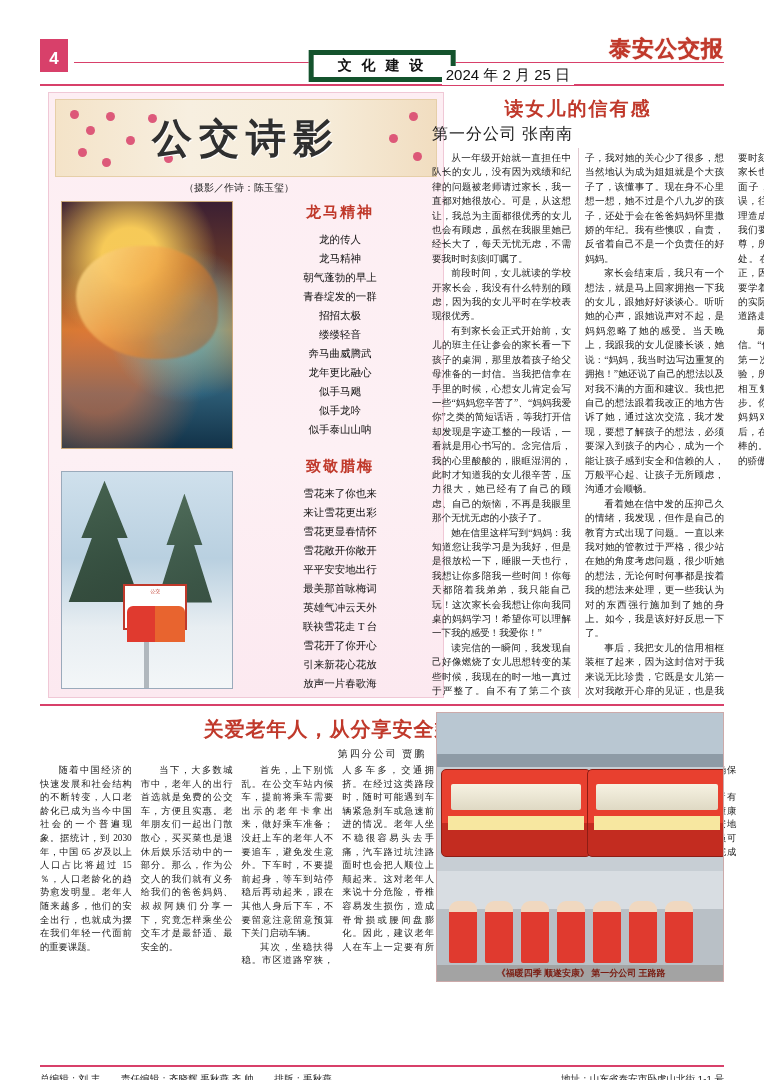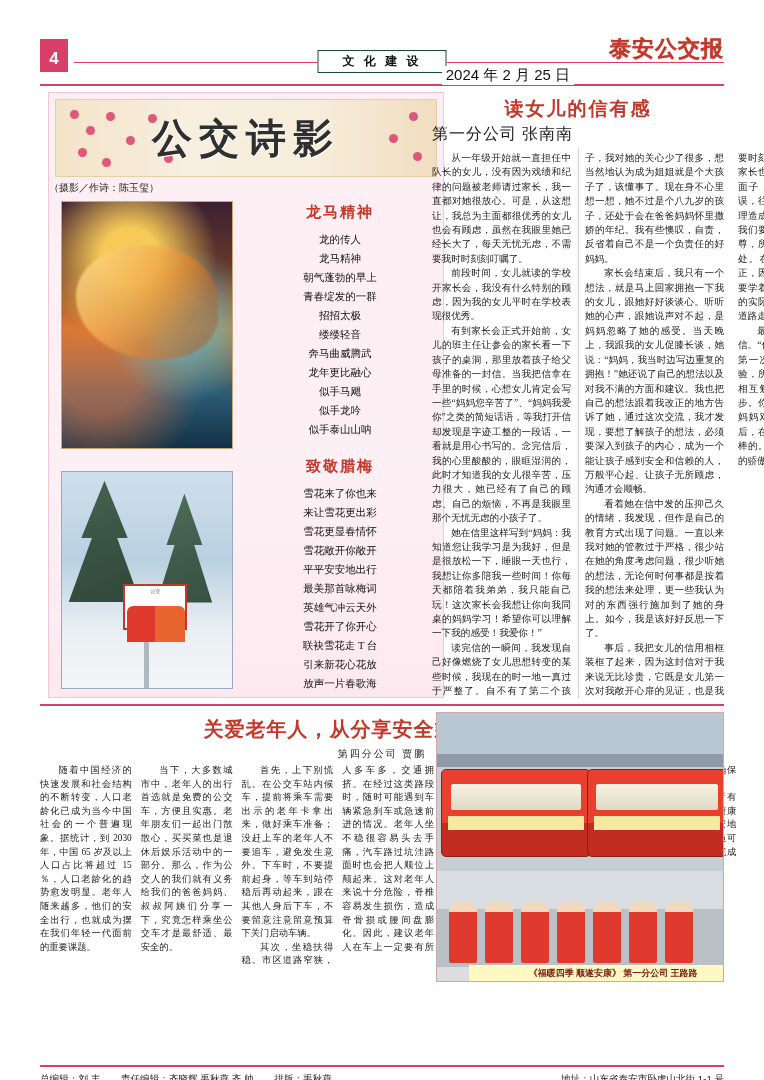--- a/index.html
+++ b/index.html
@@ -50,25 +50,25 @@
     left: 34px; right: 0; top: 20px;
     height: 1px;
     background: #d8406a;
   }
   .section-name {
     position: absolute;
     left: 50%;
     transform: translateX(-50%);
     top: 8px;
     background: #fff;
-    border: 1px solid #14532d;
+    border: 5px solid #14532d;
     padding: 2px 24px;
     font-family: "Liberation Sans", sans-serif;
     font-weight: bold;
-    font-size: 12px;
+    font-size: 14px;
     letter-spacing: 3px;
     color: #111;
     z-index: 3;
   }
   .mast-date {
     position: absolute;
     right: 150px; top: 24px;
     font-size: 15px;
     font-family: "Liberation Sans", sans-serif;
     color: #111;
@@ -125,21 +125,21 @@
     transform: translate(-50%,-50%);
     font-size: 40px;
     font-weight: bold;
     letter-spacing: 7px;
     color: #2f2f2f;
     font-family: "Liberation Serif", serif;
     text-shadow: 1px 1px 0 #fff;
     white-space: nowrap;
   }
   .credit-line {
-    text-align: left;
+    text-align: center;
     font-size: 10px;
     margin: 4px 14px 0 0;
     color: #222;
   }
   .poem-wrap {
     position: relative;
     margin-top: 4px;
     height: 508px;
   }
   .poem-photo {
@@ -349,27 +349,26 @@
     position:absolute;
     bottom: 4px;
     width: 28px; height: 62px;
     background: linear-gradient(180deg,#f0d8c0 0 18%, #e03a2f 18% 100%);
     border-radius: 9px 9px 2px 2px;
   }
   .photo-caption {
     position: absolute;
     left: 0; bottom: 0;
     width: 288px; height: 16px;
-    background: #fef9c3;
+    background: #a3a3a3;
     color: #7a1d12;
     font-size: 9px;
     text-align: center;
     line-height: 16px;
     font-weight: bold;
-    margin-left: 32px;
   }
 
   
   .footer {
     position: absolute;
     left: 40px; right: 40px; bottom: 36px;
     border-top: 2px solid #d8406a;
     padding-top: 6px;
     font-size: 9.6px;
     display: flex;
@@ -443,22 +442,22 @@
         <div class="poem-col poem-b">
           <div class="poem-title">致敬腊梅</div>
           <div class="poem-lines">
             <div>雪花来了你也来</div>
             <div>来让雪花更出彩</div>
             <div>雪花更显春情怀</div>
             <div>雪花敞开你敞开</div>
             <div>平平安安地出行</div>
             <div>最美那首咏梅词</div>
             <div>英雄气冲云天外</div>
+            <div>联袂雪花走 T 台</div>
             <div>雪花开了你开心</div>
-            <div>联袂雪花走 T 台</div>
             <div>引来新花心花放</div>
             <div>放声一片春歌海</div>
           </div>
         </div>
       </div>
     </div>
 
     <div class="right-col">
       <div class="art-title">读女儿的信有感</div>
       <div class="art-byline">第一分公司  张南南</div>

